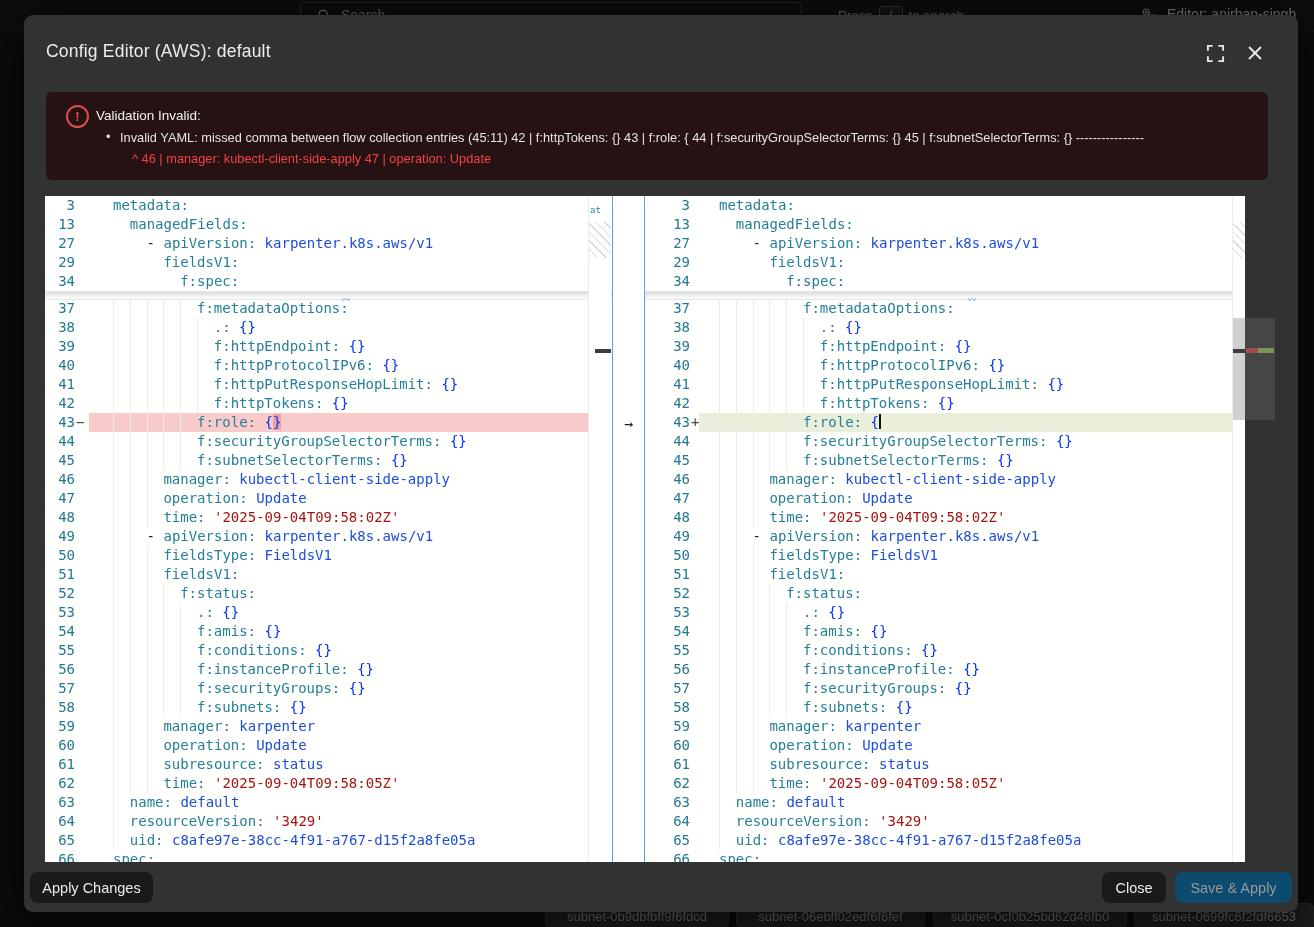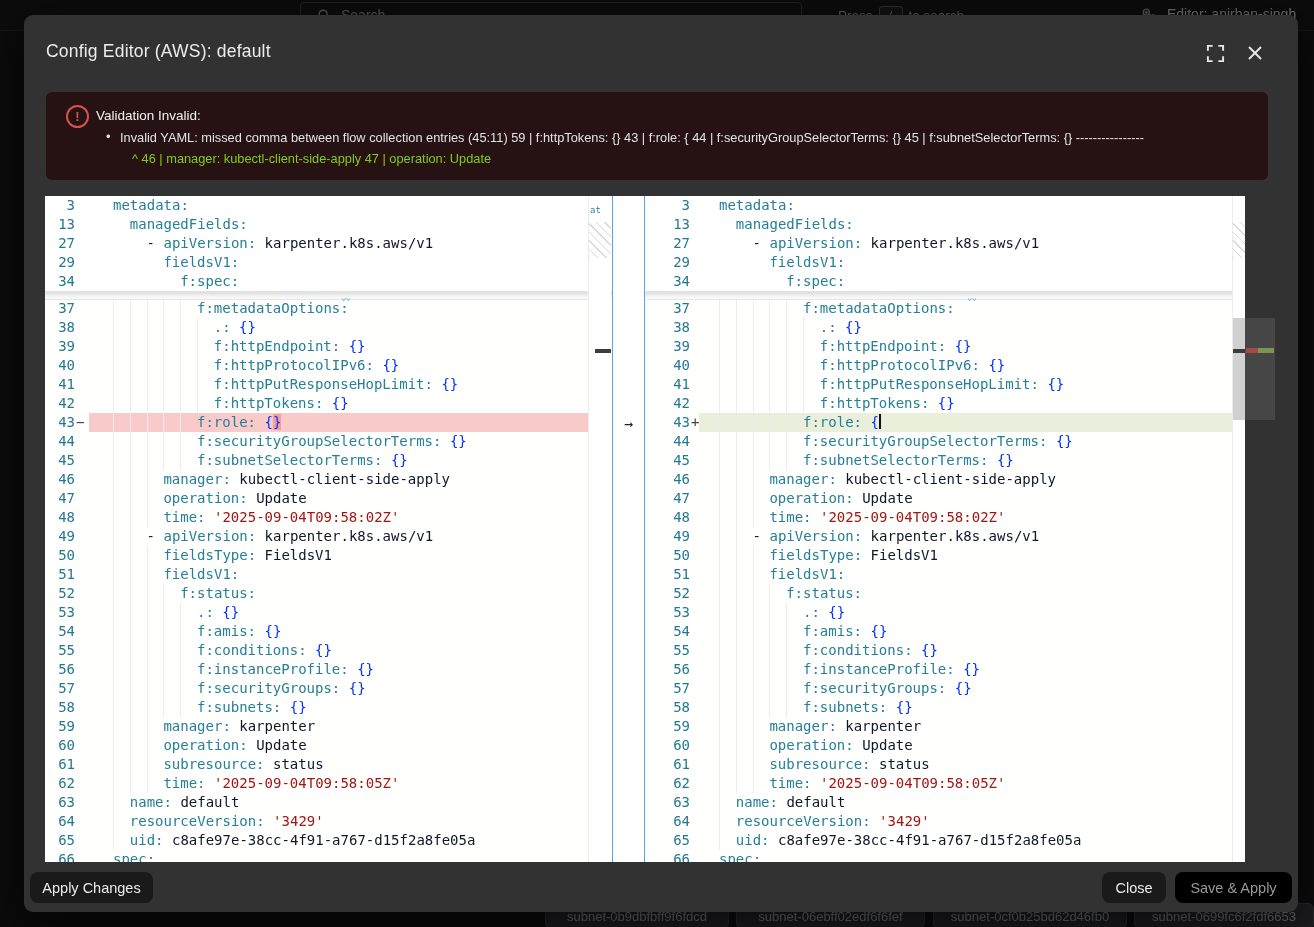--- a/index.html
+++ b/index.html
@@ -15,52 +15,52 @@
   .overlay{position:absolute;left:0;top:0;width:1314px;height:927px;background:rgba(0,0,0,0.45);}
   
   .modal{position:absolute;left:24px;top:15px;width:1274px;height:897px;background:#323233;border-radius:9px;box-shadow:0 12px 48px rgba(0,0,0,0.65);}
   .modal-title{position:absolute;left:22px;top:26px;font-size:17.5px;color:#ececec;letter-spacing:.2px;}
   .icon-btn{position:absolute;width:22px;height:22px;color:#e8e8e8;cursor:pointer;}
   .banner{position:absolute;left:22px;top:77px;width:1222px;height:88px;background:#261113;border-radius:6px;}
   .banner-icon{position:absolute;left:20px;top:13px;width:19px;height:19px;border:2px solid #d9504f;border-radius:50%;color:#d9504f;font-size:13px;font-weight:bold;text-align:center;line-height:19px;}
   .banner-heading{position:absolute;left:50px;top:16px;font-size:13.5px;color:#f2f2f2;}
   .banner-bullet{position:absolute;left:60px;top:37px;color:#e6e6e6;font-size:13px;}
   .banner-line1{position:absolute;left:74px;top:38px;width:1160px;font-size:12.8px;color:#e4e4e4;white-space:nowrap;}
-  .banner-line2{position:absolute;left:86px;top:59px;font-size:12.8px;color:#84cc16;white-space:nowrap;}
+  .banner-line2{position:absolute;left:86px;top:59px;font-size:12.8px;color:#ef4444;white-space:nowrap;}
   
   .editor{position:absolute;left:21px;top:181px;width:1200px;height:666px;background:#fffffe;overflow:hidden;
           font-family:"DejaVu Sans Mono","Liberation Mono",monospace;font-size:14px;line-height:19px;}
   .sticky-block{position:absolute;left:0;top:0;width:1200px;height:95px;background:#fff;box-shadow:0 3px 4px rgba(0,0,0,0.12);border-bottom:1px solid #e2e2e2;z-index:3;}
   .fold-band{position:absolute;left:0;top:95px;width:1200px;height:8px;background:#fbfbfb;border-bottom:1px solid #e6e6e6;z-index:2;}
   .fold-chev{position:absolute;top:-3px;color:#58a6d8;font-size:9px;letter-spacing:-1px;}
   .ln{position:absolute;text-align:right;color:#237893;}
   .marker{position:absolute;color:#444;}
   .codetext{position:absolute;white-space:pre;color:#1f1f1f;}
   .rowbg{position:absolute;height:19px;}
   .rowbg.del{background:#f8caca;}
   .rowbg.add{background:#e9efda;}
   .guide{position:absolute;width:1px;height:19px;background:#ececec;}
-  .tk-k{color:#267f99;}.tk-v{color:#0f172a;}.tk-s{color:#a31515;}.tk-b{color:#0431fa;}.tk-p{color:#1f1f1f;}
+  .tk-k{color:#267f99;}.tk-v{color:#1d4ed8;}.tk-s{color:#a31515;}.tk-b{color:#0431fa;}.tk-p{color:#1f1f1f;}
   .tk-bx{color:#0431fa;background:#f0a0a0;}
   .cursor{display:inline-block;width:2px;height:15px;background:#111;vertical-align:-2px;}
   .minimap{position:absolute;top:0;height:666px;background:#fff;border-left:1px solid #ececec;z-index:4;}
   .mm-hatch{position:absolute;background:repeating-linear-gradient(45deg,#d8d8d8 0 1px,transparent 1px 6px);}
   .mm-dash{position:absolute;background:#3d3d3d;}
   .mm-slider{position:absolute;background:rgba(0,0,0,0.18);}
   .mid-gutter{position:absolute;left:567px;top:0;width:33px;height:666px;background:#fff;border-left:1px solid #5aa7dd;border-right:1px solid #5aa7dd;box-sizing:border-box;z-index:4;}
   .revert-arrow{position:absolute;left:567px;top:219px;width:33px;text-align:center;font-size:15px;color:#222;z-index:5;cursor:pointer;}
   .mm-tinytext{position:absolute;left:545px;top:5px;color:#2a8a9d;font-size:9px;z-index:5;}
   
   .sb-thumb{position:absolute;left:1221px;top:303px;width:30px;height:102px;background:rgba(255,255,255,0.10);border-radius:1px;}
   .ov-red{position:absolute;left:1222px;top:333px;width:12px;height:5px;background:#a34a4a;}
   .ov-green{position:absolute;left:1234px;top:333px;width:16px;height:5px;background:#7e9455;}
   
   .btn{position:absolute;top:857px;height:31px;border-radius:8px;font-size:14.5px;display:flex;align-items:center;justify-content:center;cursor:pointer;box-sizing:border-box;}
   .btn.dark{background:#1a1a1b;color:#ececec;}
-  .btn.disabled{background:#000000;color:#98989c;cursor:default;}
+  .btn.disabled{background:#0c4a6e;color:#98989c;cursor:default;}
 </style>
 </head>
 <body>
 
 <div id="stage">
 
   <div class="topbar">
     <div class="searchbox">
       <svg width="14" height="14" viewBox="0 0 16 16" fill="none" stroke="#9a9a9a" stroke-width="1.6">
           <circle cx="7" cy="7" r="4.5"></circle>
@@ -113,21 +113,21 @@
       <svg width="20" height="20" viewBox="0 0 20 20" stroke="#e8e8e8" stroke-width="2">
           <line x1="4" y1="4" x2="16" y2="16"></line>
           <line x1="16" y1="4" x2="4" y2="16"></line>
         </svg>
     </div>
 
     <div class="banner">
       <div class="banner-icon">!</div>
       <div class="banner-heading">Validation Invalid:</div>
       <div class="banner-bullet">•</div>
-      <div class="banner-line1">Invalid YAML: missed comma between flow collection entries (45:11) 59 | f:httpTokens: {} 43 | f:role: { 44 | f:securityGroupSelectorTerms: {} 45 | f:subnetSelectorTerms: {} ----------------</div>
+      <div class="banner-line1">Invalid YAML: missed comma between flow collection entries (45:11) 42 | f:httpTokens: {} 43 | f:role: { 44 | f:securityGroupSelectorTerms: {} 45 | f:subnetSelectorTerms: {} ----------------</div>
       <div class="banner-line2">^ 46 | manager: kubectl-client-side-apply 47 | operation: Update</div>
     </div>
 
     <div class="editor" id="editor">
       <div class="sticky-block">
           <div class="ln" style="left: 0px; top: 0px; width: 30px;">3</div>
           <div class="codetext" style="left: 68px; top: 0px;"><span class="tk-k">metadata:</span></div>
           <div class="ln" style="left: 0px; top: 19px; width: 30px;">13</div>
           <div class="codetext" style="left: 84.8px; top: 19px;"><span class="tk-k">managedFields:</span></div>
           <div class="ln" style="left: 0px; top: 38px; width: 30px;">27</div>

